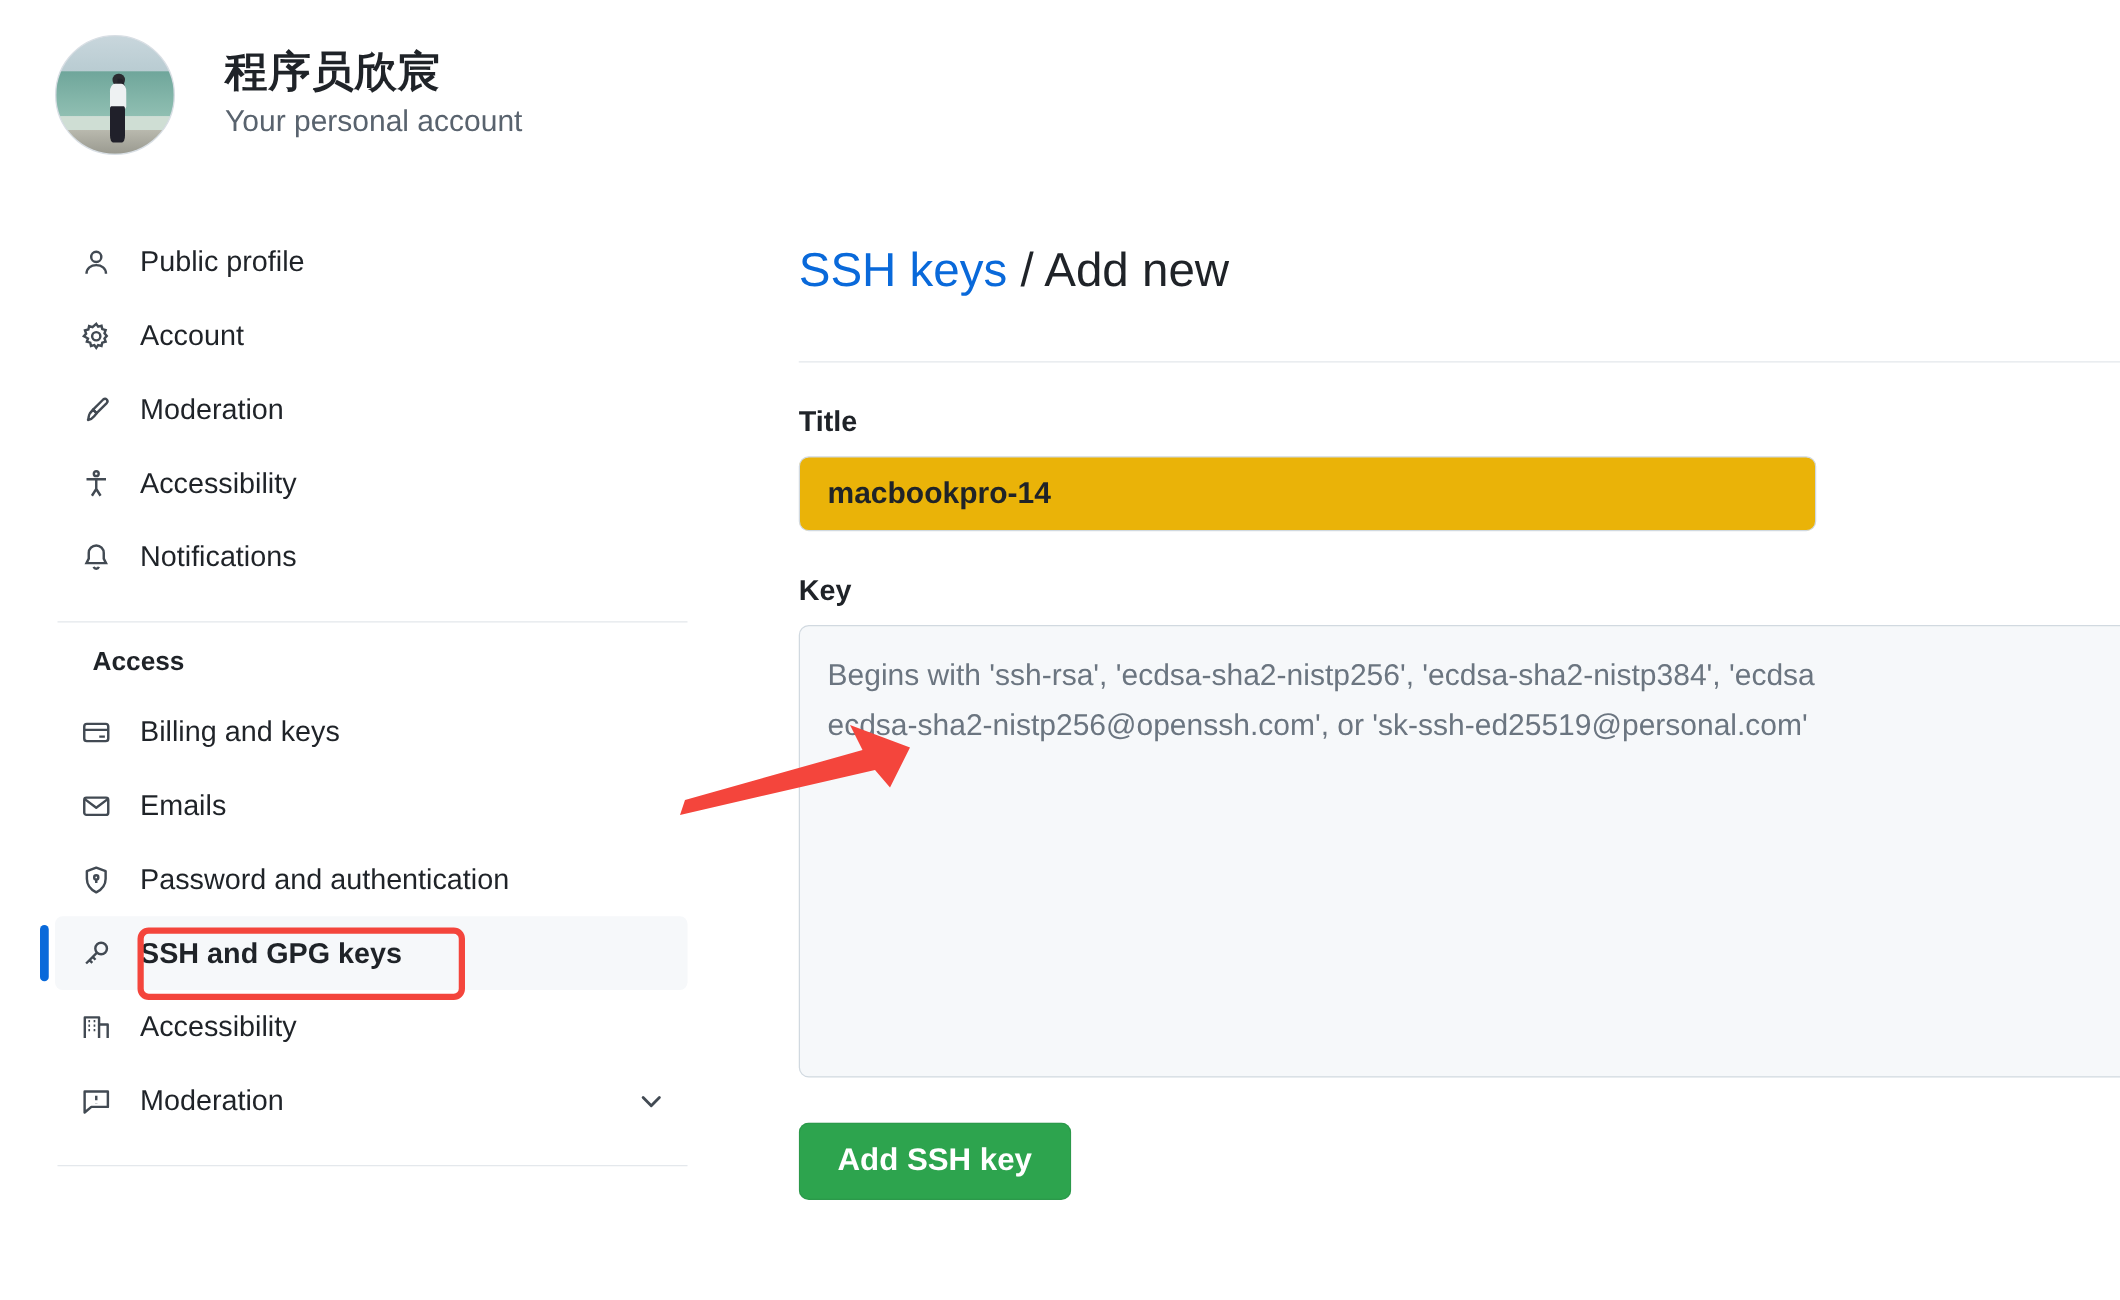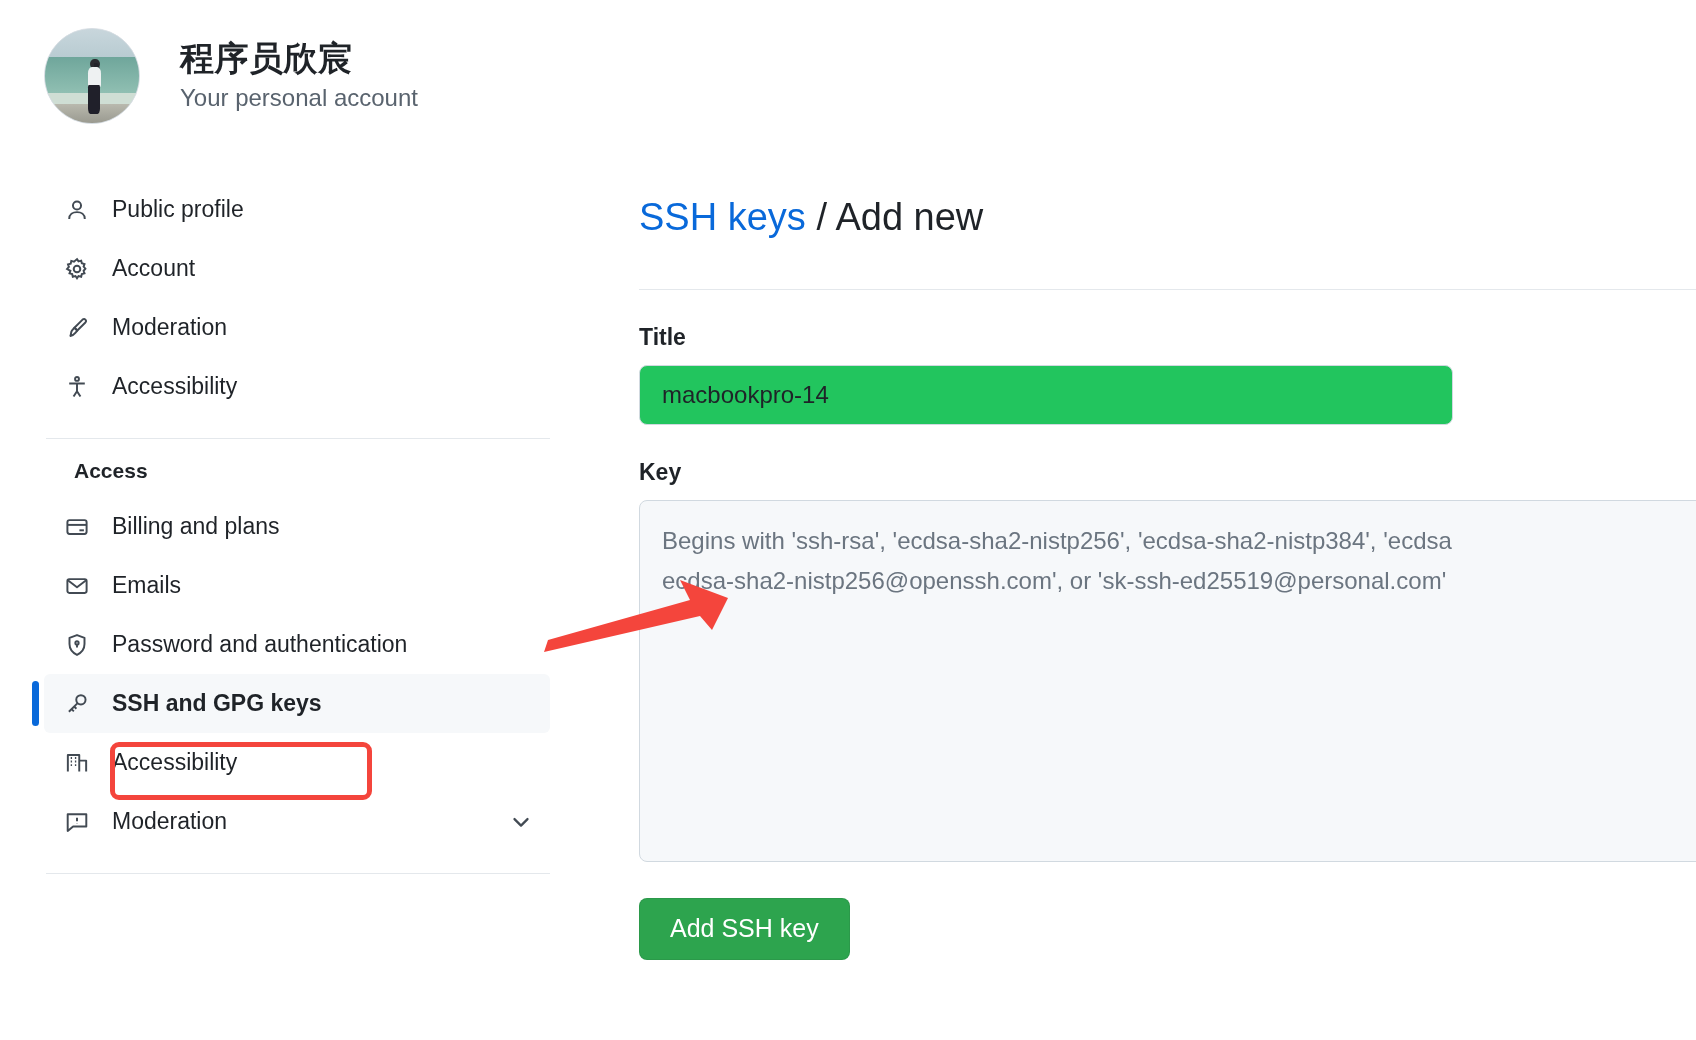--- a/index.html
+++ b/index.html
@@ -137,26 +137,27 @@
     font-size: 23px;
     font-weight: 700;
     color: #1f2328;
     margin: 34px 0 14px 0;
   }
   .text-input {
     width: 814px;
     height: 60px;
     border: 1px solid #d1d9e0;
     border-radius: 8px;
-    background: #22c55e;
+    background: #eab308;
     font-family: "Liberation Sans", sans-serif;
     font-size: 24px;
     color: #1f2328;
     padding: 0 22px;
     outline: none;
+    font-weight: bold;
   }
   .key-area {
     width: 1193px;
     height: 362px;
     border: 1px solid #d1d9e0;
     border-radius: 8px;
     background: #f6f8fa;
     padding: 20px 22px;
     position: relative;
     overflow: hidden;
@@ -171,21 +172,21 @@
   .submit-btn {
     margin-top: 36px;
     height: 62px;
     padding: 0 30px;
     background: #2da44e;
     border: 1px solid rgba(27,31,36,0.08);
     border-radius: 8px;
     color: #ffffff;
     font-family: "Liberation Sans", sans-serif;
     font-size: 25px;
-    font-weight: 400;
+    font-weight: 700;
     cursor: pointer;
   }
 
   
   .annot-box {
     position: absolute;
     left: 110px; top: 742px;
     width: 262px; height: 58px;
     border: 5px solid #f4453c;
     border-radius: 9px;
@@ -255,34 +256,43 @@
     <div class="nav-item">
       <span class="ico">
           <svg width="24" height="24" viewBox="0 0 16 16" fill="none" stroke="currentColor" stroke-width="1.3">
             <circle cx="8" cy="2.6" r="1.3"></circle>
             <path d="M2.8 5.6h10.4M8 5.6v5.2M8 10.8l-2.3 3.6M8 10.8l2.3 3.6"></path>
           </svg>
         </span>
       <span class="label">Accessibility</span>
     </div>
 
+    <div class="nav-item">
+      <span class="ico">
+          <svg width="24" height="24" viewBox="0 0 16 16" fill="none" stroke="currentColor" stroke-width="1.3">
+            <path d="M8 1.6a4 4 0 00-4 4v3L2.8 11h10.4L12 8.6v-3a4 4 0 00-4-4z"></path>
+            <path d="M6.6 13a1.5 1.5 0 002.8 0"></path>
+          </svg>
+        </span>
+      <span class="label">Notifications</span>
+    </div>
 
     <div class="nav-divider"></div>
 
     <div class="nav-section-title">Access</div>
 
     <div class="nav-item">
       <span class="ico">
           <svg width="24" height="24" viewBox="0 0 16 16" fill="none" stroke="currentColor" stroke-width="1.3">
             <rect x="1.6" y="3.4" width="12.8" height="9.2" rx="1.4"></rect>
             <path d="M1.6 6.6h12.8"></path>
             <path d="M9.6 10.2h3"></path>
           </svg>
         </span>
-      <span class="label">Billing and plans</span>
+      <span class="label">Billing and keys</span>
     </div>
 
     <div class="nav-item">
       <span class="ico">
           <svg width="24" height="24" viewBox="0 0 16 16" fill="none" stroke="currentColor" stroke-width="1.3" stroke-linejoin="round">
             <rect x="1.6" y="3.4" width="12.8" height="9.2" rx="1.2"></rect>
             <path d="M1.9 4.2L8 8.8l6.1-4.6"></path>
           </svg>
         </span>
       <span class="label">Emails</span>

